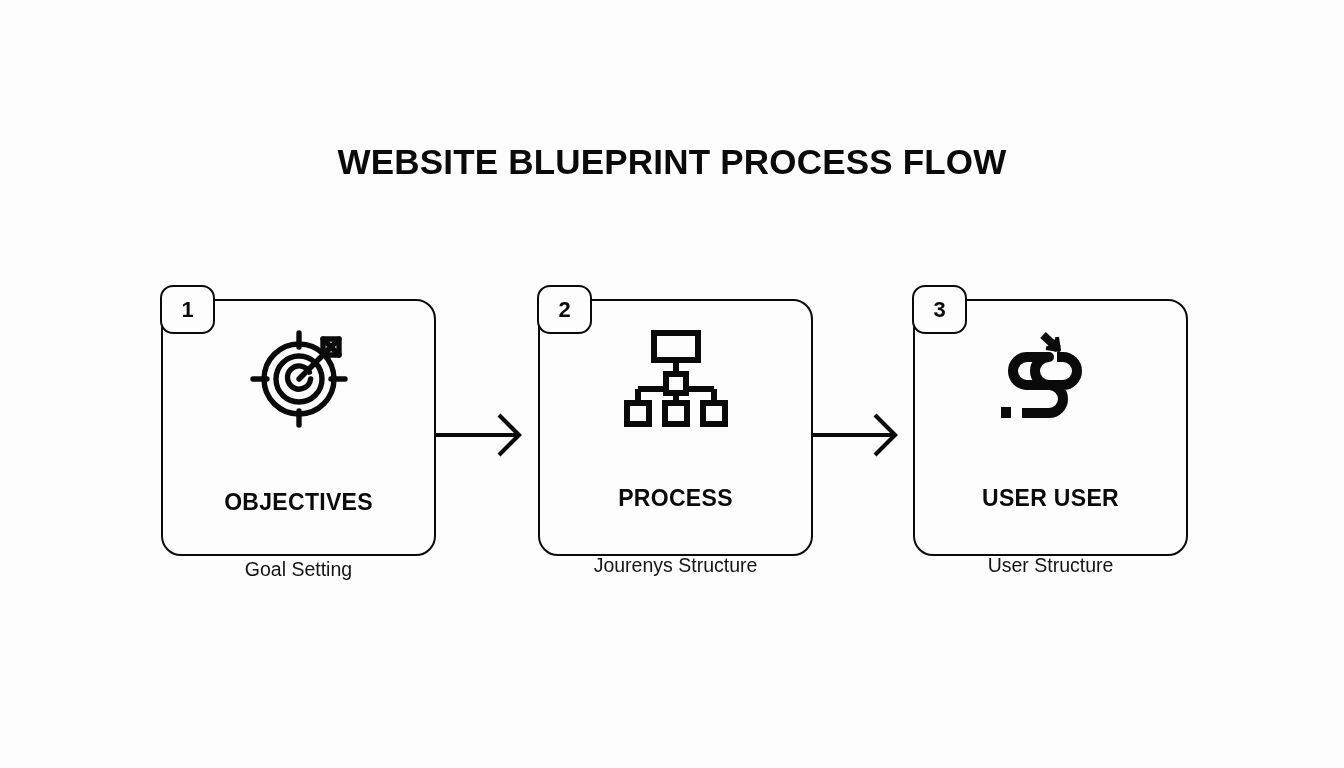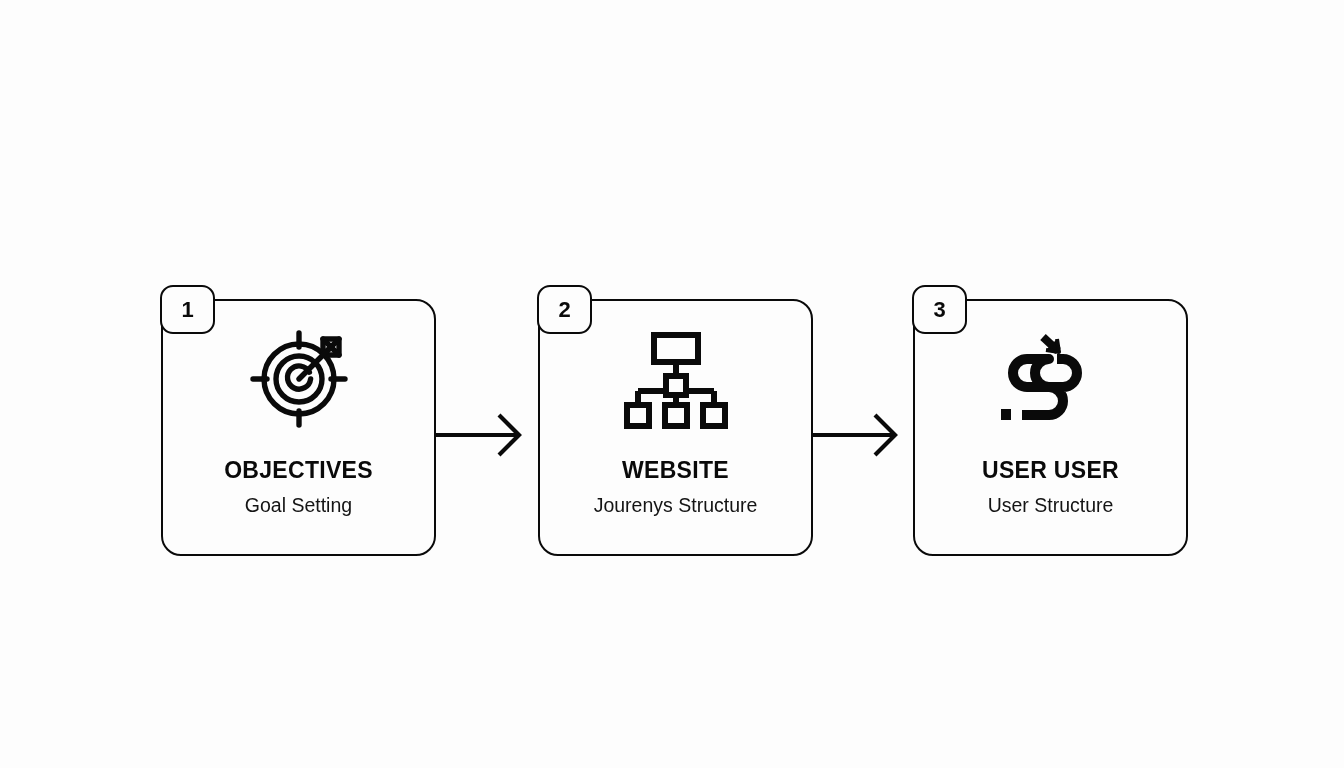--- a/index.html
+++ b/index.html
@@ -92,20 +92,21 @@
   .card-content {
     position: absolute;
     left: 0;
     top: 0;
     width: 100%;
     height: 100%;
     display: flex;
     flex-direction: column;
     align-items: center;
     z-index: 2;
+    gap: 32px;
   }
 
   .card-icon {
     margin-top: 28px;
     height: 104px;
     display: flex;
     align-items: center;
     justify-content: center;
   }
   .card-icon svg { display: block; }
@@ -137,20 +138,21 @@
   }
   .arrow-1 { left: 274px; }
   .arrow-2 { left: 650px; }
   .arrow svg { display: block; }
 </style>
 </head>
 <body>
 
 <div id="page-root">
 
+  <div class="page-title">WEBSITE BLUEPRINT PROCESS FLOW</div>
 
   <div class="flow-row">
 
     <div class="card card-1">
       <div class="card-body"></div>
       <div class="card-content">
         <div class="card-icon">
           <svg width="104" height="104" viewBox="0 0 104 104" fill="none" stroke="#0a0a0a" stroke-width="5.4" stroke-linecap="round" stroke-linejoin="round">
 
             <line x1="52" y1="6" x2="52" y2="20"></line>
@@ -202,21 +204,21 @@
             <line x1="62" y1="62" x2="90" y2="62"></line>
 
             <line x1="14" y1="62" x2="14" y2="76"></line>
             <line x1="90" y1="62" x2="90" y2="76"></line>
 
             <rect x="3" y="76" width="22" height="21"></rect>
             <rect x="41" y="76" width="22" height="21"></rect>
             <rect x="79" y="76" width="22" height="21"></rect>
           </svg>
         </div>
-        <div class="card-title">WEBSITE</div>
+        <div class="card-title">PROCESS</div>
         <div class="card-subtitle">Jourenys Structure</div>
       </div>
       <div class="card-badge">2</div>
     </div>
 
     <div class="arrow arrow-2">
       <svg width="100" height="44" viewBox="0 0 100 44" fill="none" stroke="#0a0a0a" stroke-width="4.2" stroke-linecap="butt" stroke-linejoin="miter">
         <line x1="0" y1="22" x2="82" y2="22"></line>
         <polyline points="64,2 84,22 64,42" fill="none"></polyline>
       </svg>

